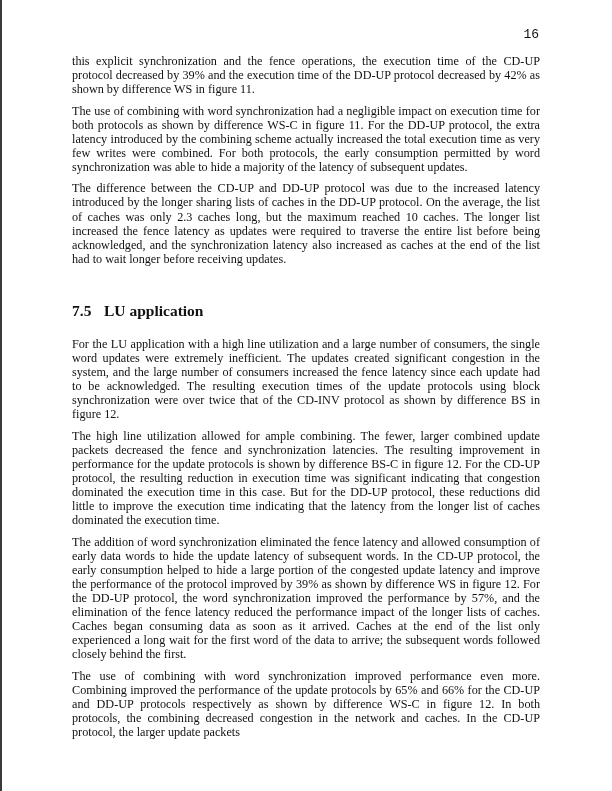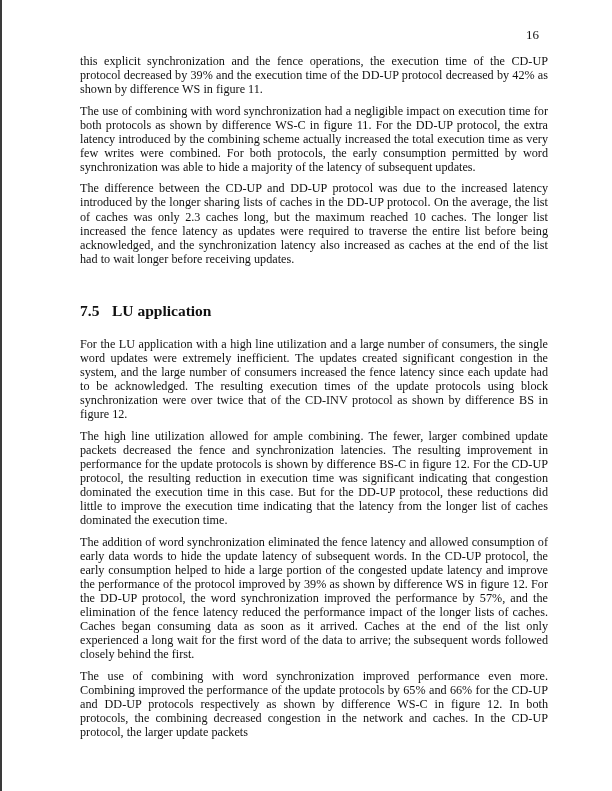--- a/index.html
+++ b/index.html
@@ -1,23 +1,23 @@
 <!DOCTYPE html>
 <html><head>
 <meta charset="utf-8">
 <style>
   html, body { margin: 0; padding: 0; background: #ffffff; }
   body { width: 612px; height: 791px; overflow: hidden; position: relative; }
   .left-edge { position: absolute; left: 0; top: 0; width: 2px; height: 791px; background: #3a3a3a; }
   .page-number {
     position: absolute; right: 73px; top: 27px;
-    font-family: Liberation Serif, serif; font-size: 13px; color: #111;
+    font-family: Liberation Mono, monospace; font-size: 13px; color: #111;
   }
   .body-col {
-    position: absolute; left: 80px; top: 54px; width: 468px;
+    position: absolute; left: 72px; top: 54px; width: 468px;
     font-family: "Liberation Serif", serif; font-size: 12.2px; line-height: 14.1px;
     color: #111; text-align: justify;
   }
   .body-col p { margin: 0 0 7.3px 0; hyphens: none; }
   .section-heading {
     font-family: "Liberation Serif", serif; font-weight: bold; font-size: 15.5px;
     margin: 36px 0 17px 0; line-height: 18px; text-align: left;
   }
   .section-heading .num { display: inline-block; width: 32px; }
 </style>

